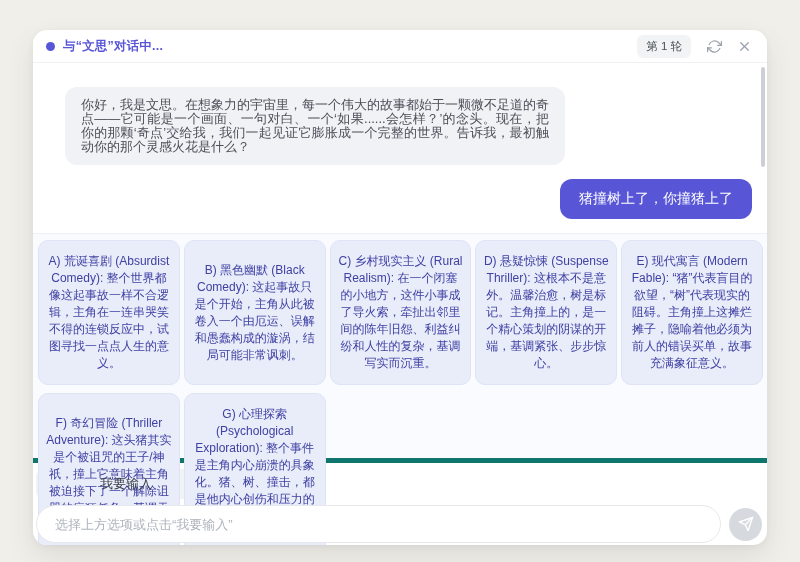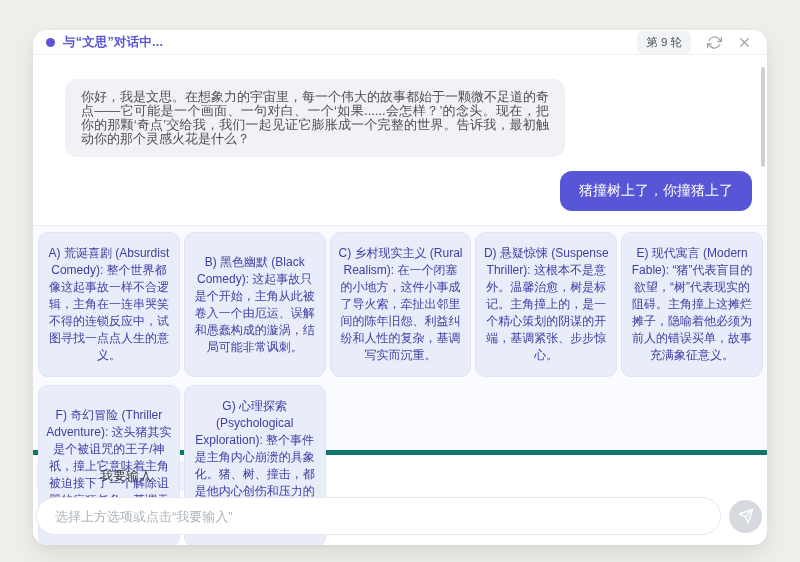--- a/index.html
+++ b/index.html
@@ -14,21 +14,21 @@
     position: absolute;
     left: 33px; top: 30px;
     width: 734px; height: 515px;
     background: #ffffff;
     border-radius: 14px;
     box-shadow: 0 12px 28px rgba(60,60,70,0.10), 0 2px 6px rgba(60,60,70,0.06);
     overflow: hidden;
   }
   
   .hdr {
-    height: 25px;
+    height: 33px;
     display: flex; align-items: center;
     padding: 0 12px 0 13px;
     border-bottom: 1px solid #f0f0f3;
   }
   .dot { width: 9px; height: 9px; border-radius: 50%; background: #5856d6; margin-right: 8px; flex: 0 0 auto; }
   .hdr-title { color: #5856d6; font-size: 12.5px; font-weight: bold; letter-spacing: .2px; }
   .hdr-spacer { flex: 1; }
   .round-badge {
     background: #f2f3f5; color: #4a5057;
     font-size: 11.5px; padding: 4px 9px; border-radius: 6px;
@@ -133,21 +133,21 @@
 </style>
 </head>
 <body>
 
 <div class="modal">
 
   <div class="hdr">
     <span class="dot"></span>
     <span class="hdr-title">与“文思”对话中...</span>
     <span class="hdr-spacer"></span>
-    <span class="round-badge">第 9 轮</span>
+    <span class="round-badge">第 1 轮</span>
     <button class="icon-btn">
       <svg viewBox="0 0 24 24">
         <polyline points="23 4 23 10 17 10"></polyline>
         <polyline points="1 20 1 14 7 14"></polyline>
         <path d="M3.51 9a9 9 0 0 1 14.85-3.36L23 10M1 14l4.64 4.36A9 9 0 0 0 20.49 15"></path>
       </svg>
     </button>
     <button class="icon-btn">
       <svg viewBox="0 0 24 24">
         <line x1="18" y1="6" x2="6" y2="18"></line>

